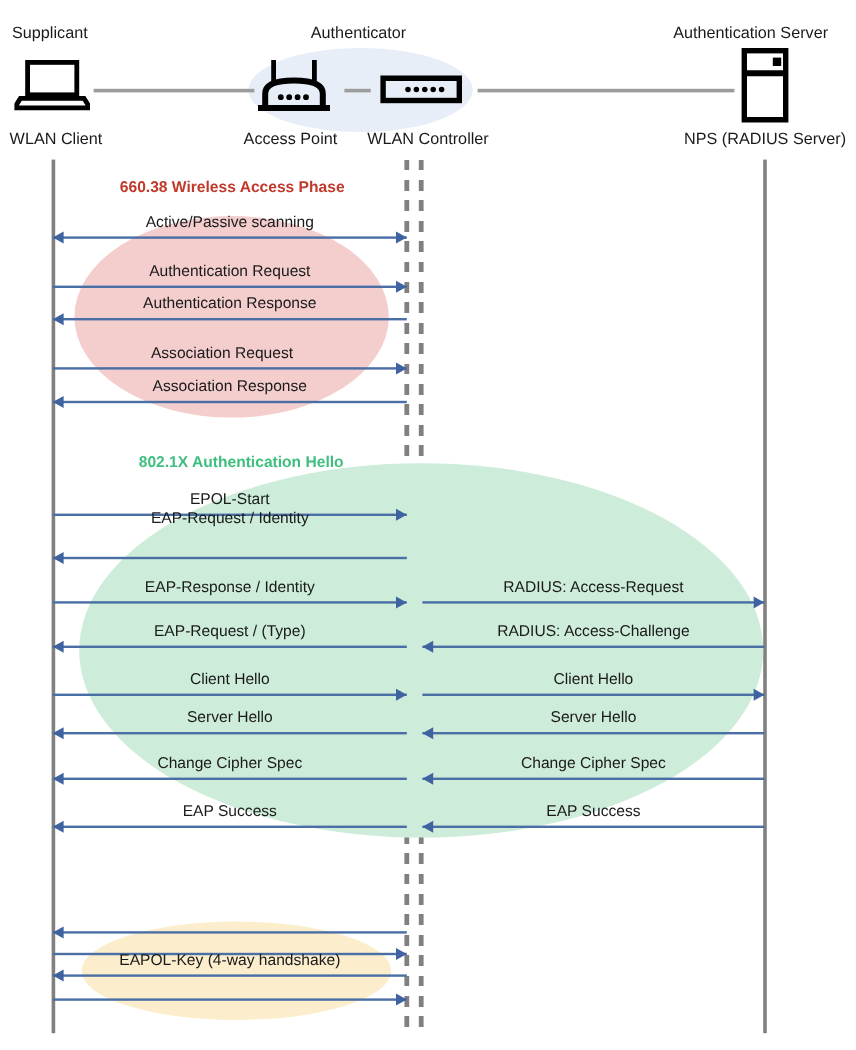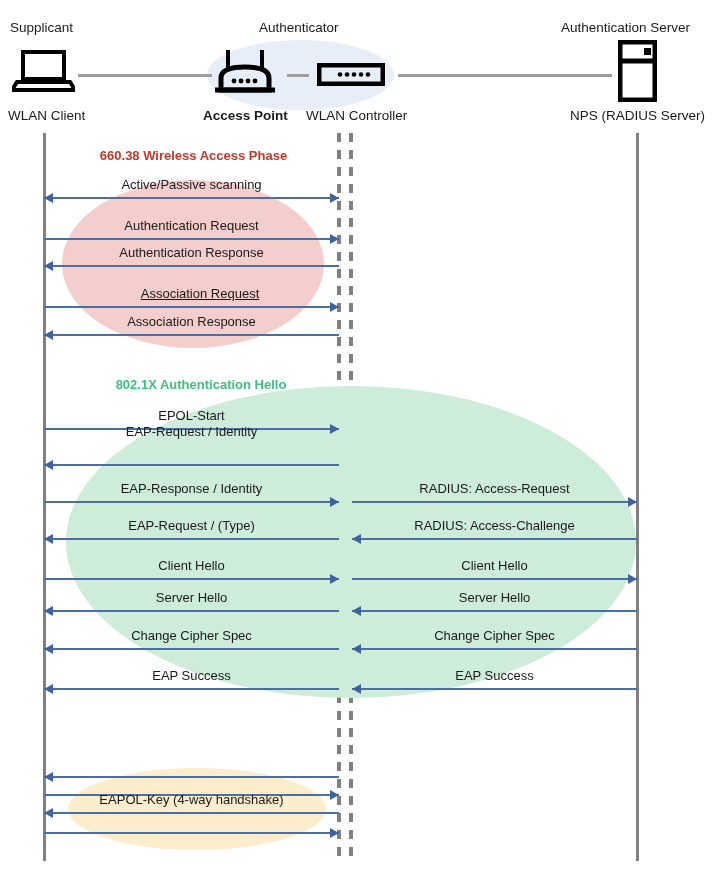--- a/index.html
+++ b/index.html
@@ -84,21 +84,21 @@
 
   <div class="icon-holder" style="left:618px;top:40px;">
     <svg width="39" height="62" viewBox="0 0 39 62">
       <rect x="2" y="2" width="35" height="58" fill="none" stroke="#000" stroke-width="5"></rect>
       <line x1="2" y1="21" x2="37" y2="21" stroke="#000" stroke-width="5"></line>
       <rect x="26" y="8" width="7" height="7" fill="#000"></rect>
     </svg>
   </div>
 
   <div class="node-caption" style="left:8px;top:108px;">WLAN Client</div>
-  <div class="node-caption" style="left:203px;top:108px;font-weight:bold;">Access Point</div>
+  <div class="node-caption" style="left:203px;top:108px;">Access Point</div>
   <div class="node-caption" style="left:306px;top:108px;">WLAN Controller</div>
   <div class="node-caption" style="left:570px;top:108px;">NPS (RADIUS Server)</div>
 
   <div class="lifeline" style="left:43px;top:133px;height:728px;"></div>
   <div class="lifeline-dash" style="left:337px;top:133px;height:728px;"></div>
   <div class="lifeline-dash" style="left:349px;top:133px;height:728px;"></div>
   <div class="lifeline" style="left:636px;top:133px;height:728px;"></div>
 
   <div class="blob red" style="left:62px;top:180px;width:262px;height:168px;"></div>
   <div class="blob green" style="left:66px;top:386px;width:570px;height:312px;"></div>
@@ -113,21 +113,21 @@
       <div class="arrow-head left" style="top: 193px; left: 44px;"></div>
       <div class="msg-label" style="left: 191.5px; top: 177px;">Active/Passive scanning</div>
       <div class="msg-line" style="left: 44px; top: 238px; width: 295px;"></div>
       <div class="arrow-head right" style="top: 234px; left: 330px;"></div>
       <div class="msg-label" style="left: 191.5px; top: 218px;">Authentication Request</div>
       <div class="msg-line" style="left: 44px; top: 265px; width: 295px;"></div>
       <div class="arrow-head left" style="top: 261px; left: 44px;"></div>
       <div class="msg-label" style="left: 191.5px; top: 245px;">Authentication Response</div>
       <div class="msg-line" style="left: 44px; top: 306px; width: 295px;"></div>
       <div class="arrow-head right" style="top: 302px; left: 330px;"></div>
-      <div class="msg-label" style="left: 200px; top: 286px; text-decoration: underline;">Association Request</div>
+      <div class="msg-label" style="left: 185px; top: 286px;">Association Request</div>
       <div class="msg-line" style="left: 44px; top: 334px; width: 295px;"></div>
       <div class="arrow-head left" style="top: 330px; left: 44px;"></div>
       <div class="msg-label" style="left: 191.5px; top: 314px;">Association Response</div>
       <div class="msg-line" style="left: 44px; top: 428px; width: 295px;"></div>
       <div class="arrow-head right" style="top: 424px; left: 330px;"></div>
       <div class="msg-label" style="left: 191.5px; top: 408px;">EPOL-Start</div>
       <div class="msg-line" style="left: 44px; top: 464px; width: 295px;"></div>
       <div class="arrow-head left" style="top: 460px; left: 44px;"></div>
       <div class="msg-label" style="left: 191.5px; top: 424px;">EAP-Request / Identity</div>
       <div class="msg-line" style="left: 44px; top: 501px; width: 295px;"></div>

